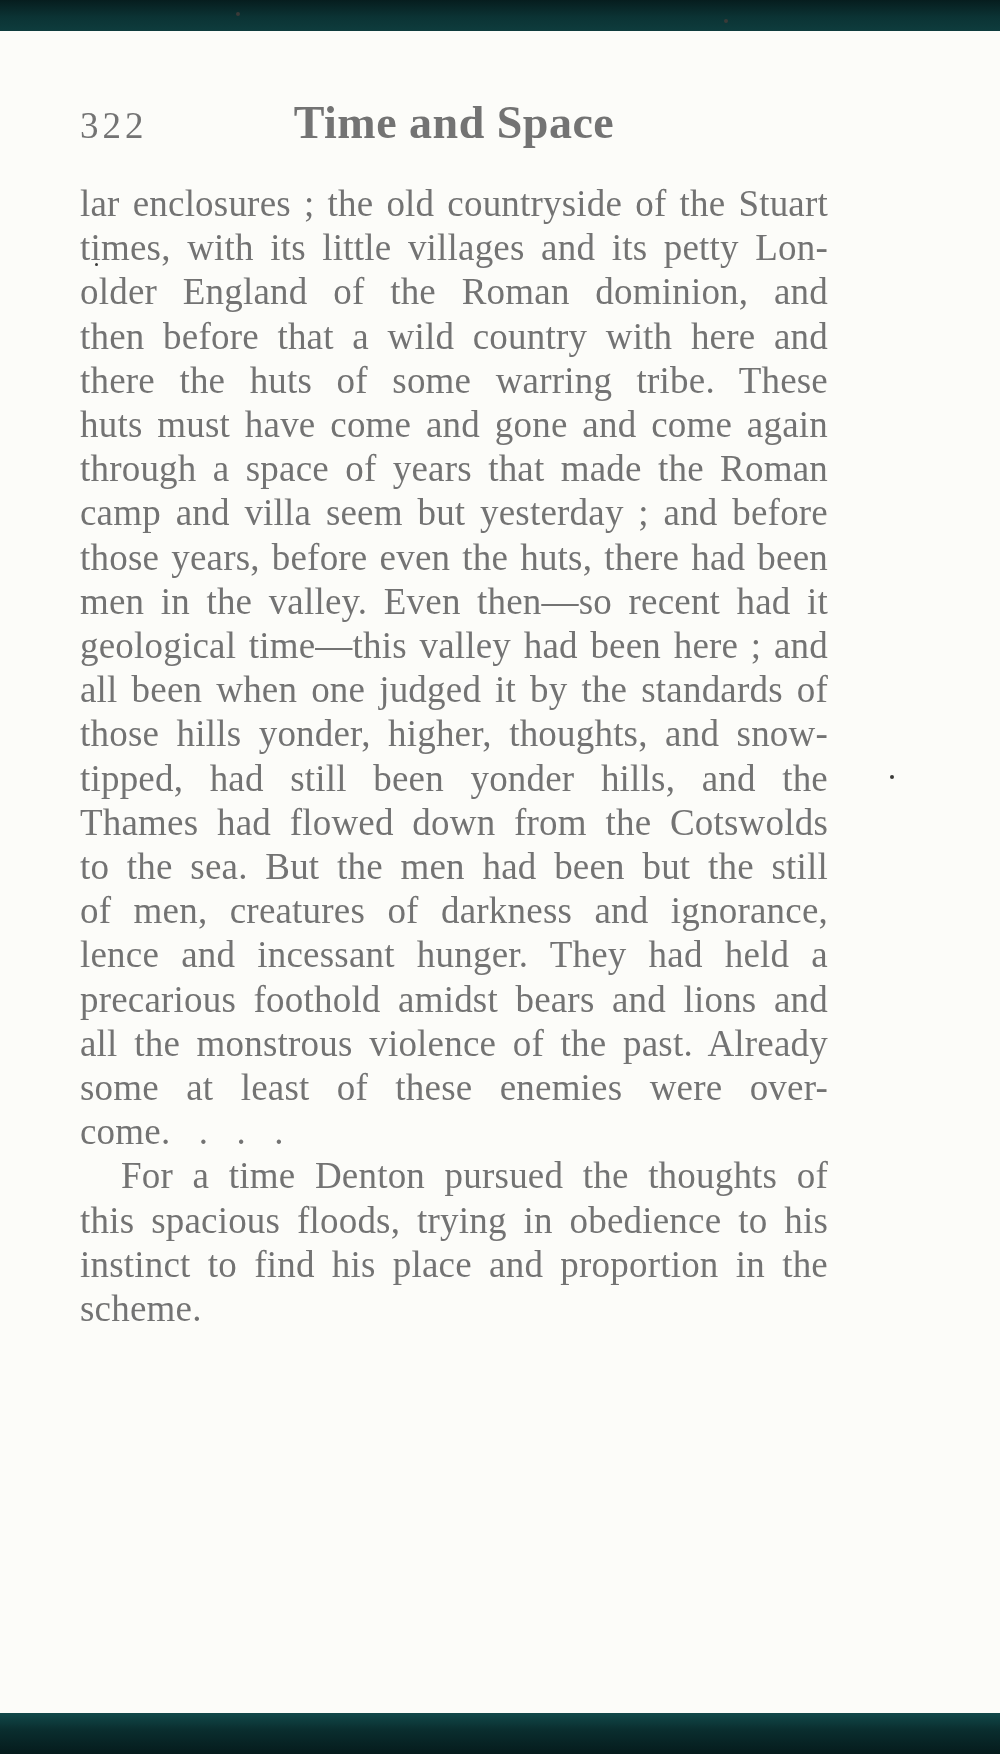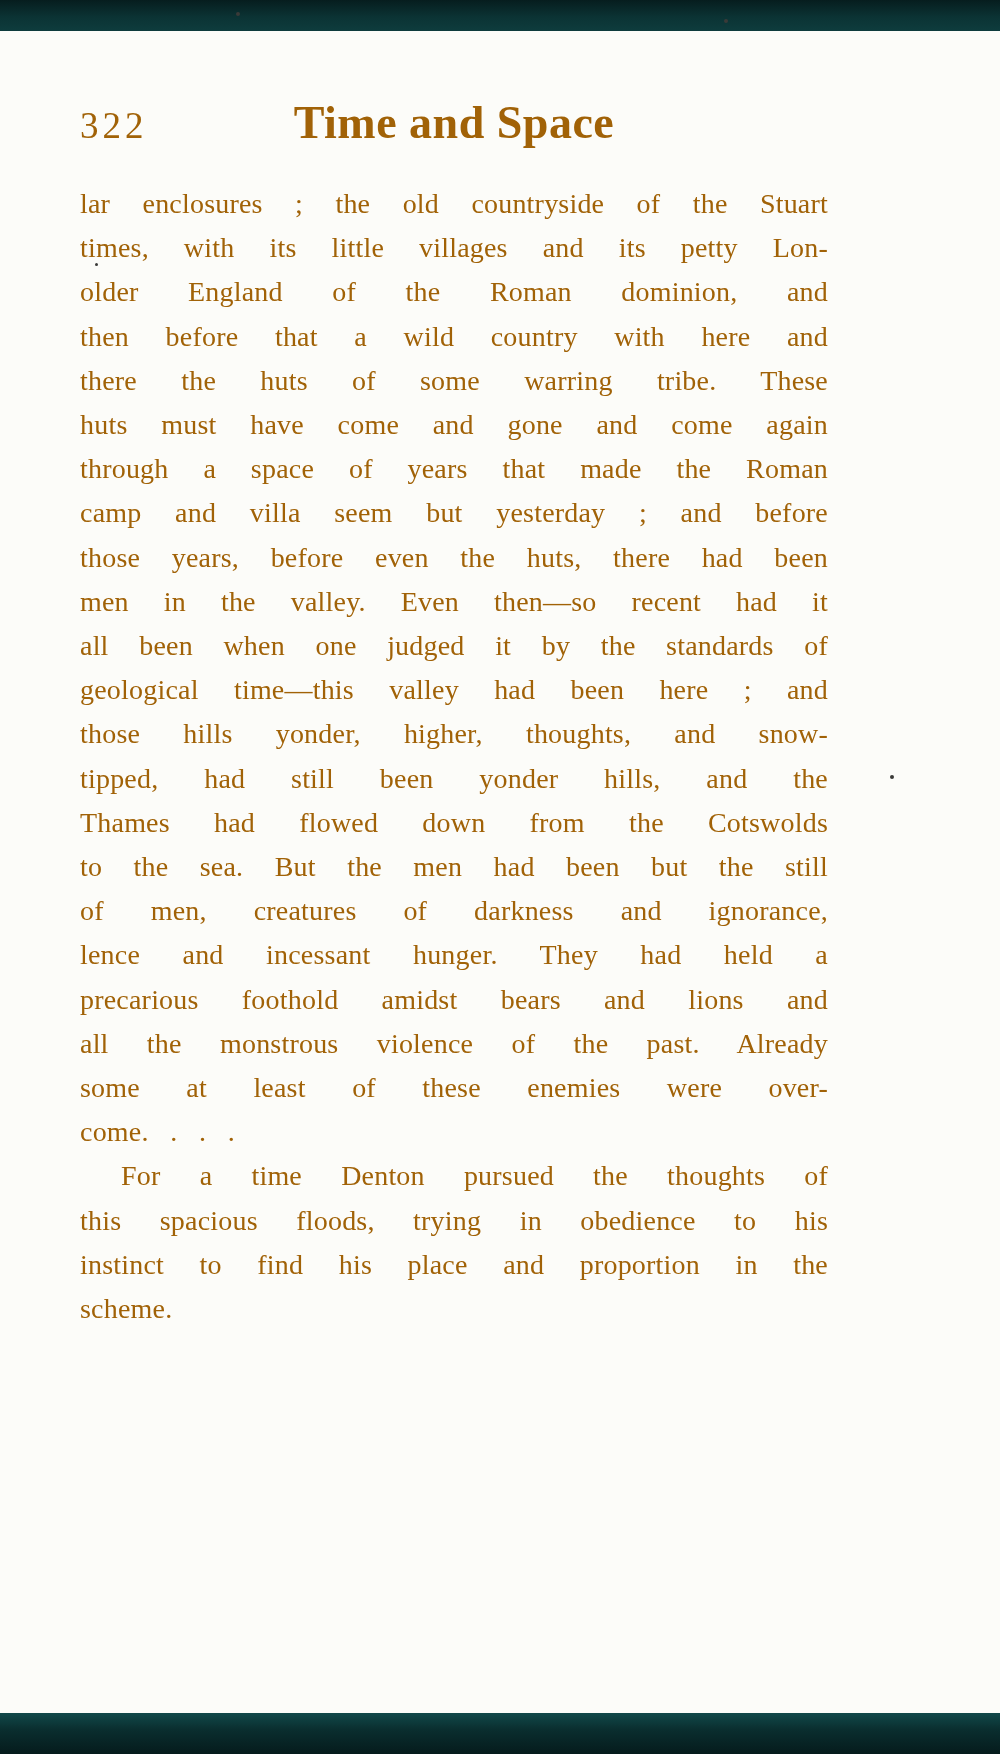--- a/index.html
+++ b/index.html
@@ -7,21 +7,21 @@
     padding: 0;
     background: #e8e8e4;
   }
   .page {
     position: relative;
     width: 1000px;
     height: 1754px;
     background: #fcfcf9;
     overflow: hidden;
     font-family: "Liberation Serif", serif;
-    color: #a16207;
+    color: #737373;
   }
   .scan-band {
     position: absolute;
     left: 0;
     width: 100%;
   }
   .scan-band.top {
     top: 0;
     height: 31px;
     background: linear-gradient(180deg, #061d1e 0%, #0b3334 55%, #0e3c3d 100%);
@@ -56,21 +56,21 @@
     font-weight: bold;
     letter-spacing: 0.5px;
   }
   .body-text {
     position: absolute;
     top: 182px;
     left: 80px;
     width: 748px;
   }
   .text-line {
-    font-size: 28px;
+    font-size: 37px;
     line-height: 44.2px;
     white-space: normal;
     text-align: justify;
     text-align-last: justify;
     text-justify: inter-word;
     letter-spacing: 0.2px;
   }
   .text-line.no-just {
     text-align: center;
     text-align-last: left;
@@ -100,22 +100,22 @@
       <div class="text-line">lar enclosures ; the old countryside of the Stuart</div>
       <div class="text-line">times, with its little villages and its petty Lon-</div>
       <div class="text-line">older England of the Roman dominion, and</div>
       <div class="text-line">then before that a wild country with here and</div>
       <div class="text-line">there the huts of some warring tribe. These</div>
       <div class="text-line">huts must have come and gone and come again</div>
       <div class="text-line">through a space of years that made the Roman</div>
       <div class="text-line">camp and villa seem but yesterday ; and before</div>
       <div class="text-line">those years, before even the huts, there had been</div>
       <div class="text-line">men in the valley.  Even then—so recent had it</div>
+      <div class="text-line">geological time—this valley had been here ; and</div>
       <div class="text-line">all been when one judged it by the standards of</div>
-      <div class="text-line">geological time—this valley had been here ; and</div>
       <div class="text-line">those hills yonder, higher, thoughts, and snow-</div>
       <div class="text-line">tipped, had still been yonder hills, and the</div>
       <div class="text-line">Thames had flowed down from the Cotswolds</div>
       <div class="text-line">to the sea.  But the men had been but the still</div>
       <div class="text-line">of men, creatures of darkness and ignorance,</div>
       <div class="text-line">lence and incessant hunger.  They had held a</div>
       <div class="text-line">precarious foothold amidst bears and lions and</div>
       <div class="text-line">all the monstrous violence of the past.  Already</div>
       <div class="text-line">some at least of these enemies were over-</div>
       <div class="text-line no-just">come.&nbsp;&nbsp;&nbsp;.&nbsp;&nbsp;&nbsp;.&nbsp;&nbsp;&nbsp;.</div>

